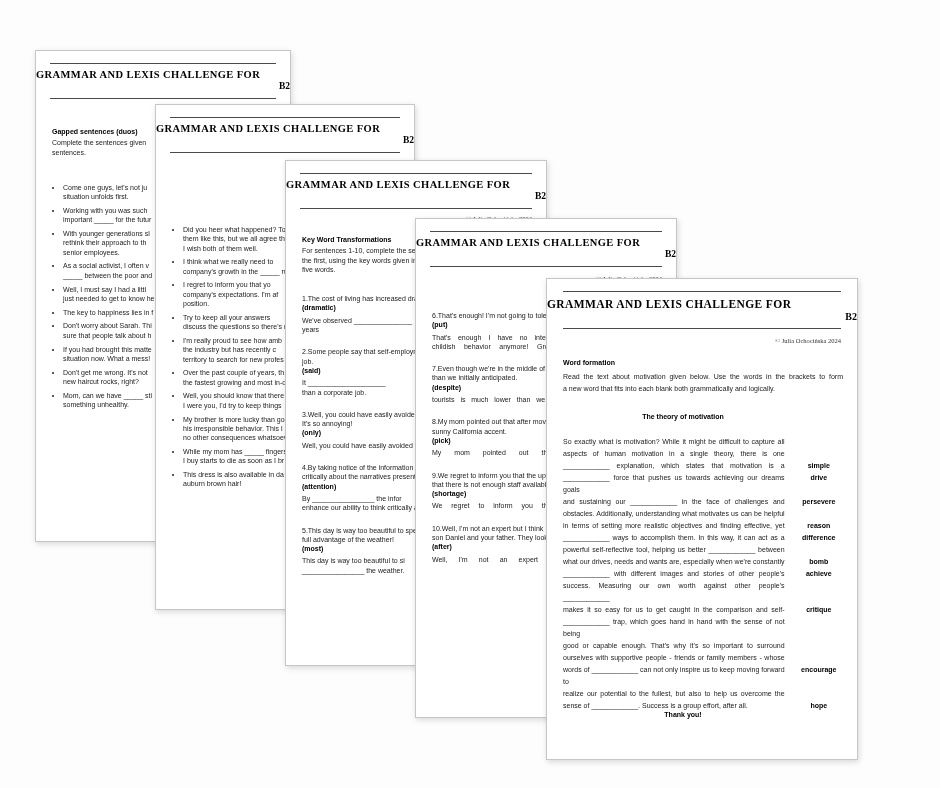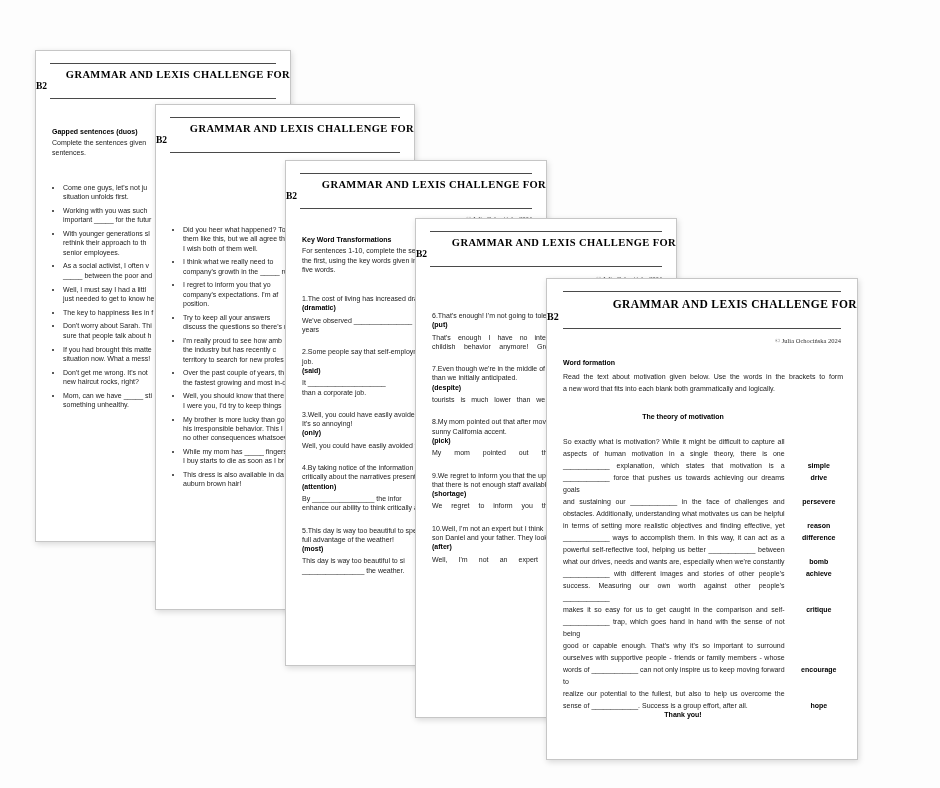--- a/index.html
+++ b/index.html
@@ -11,22 +11,22 @@
   #p1{left:35px;top:50px;width:256px;height:492px;z-index:1}
   #p2{left:155px;top:104px;width:260px;height:506px;z-index:2}
   #p3{left:285px;top:160px;width:262px;height:506px;z-index:3}
   #p4{left:415px;top:218px;width:262px;height:500px;z-index:4}
   #p5{left:546px;top:278px;width:312px;height:482px;z-index:5}
 
   .rule{border-top:1px solid #4a4a4a;margin-left:14px;margin-right:14px}
   .rule-top{margin-top:12px}
   .rule-bottom{margin-top:6px}
   .ptitle{margin-top:5px;font-family:"Liberation Serif",serif;font-weight:700;font-size:10.5px;
-          letter-spacing:.4px;text-align:right;color:#000;line-height:12px}
-  .plevel{font-family:"Liberation Serif",serif;font-weight:700;font-size:9.5px;text-align:left;
+          letter-spacing:.4px;text-align:left;color:#000;line-height:12px}
+  .plevel{font-family:"Liberation Serif",serif;font-weight:700;font-size:9.5px;text-align:right;
           color:#000;line-height:11px}
   #p5 .ptitle{font-size:11.5px;line-height:14px}
   #p5 .plevel{font-size:10px}
   #p5 .rule{margin-left:16px;margin-right:16px}
 
   .copyright{position:absolute;right:14px;font-family:"Liberation Serif",serif;font-size:6.5px;color:#333}
   #p3 .copyright{top:54px}
   #p4 .copyright{top:56px}
   #p5 .copyright{top:58px;right:16px}
 

